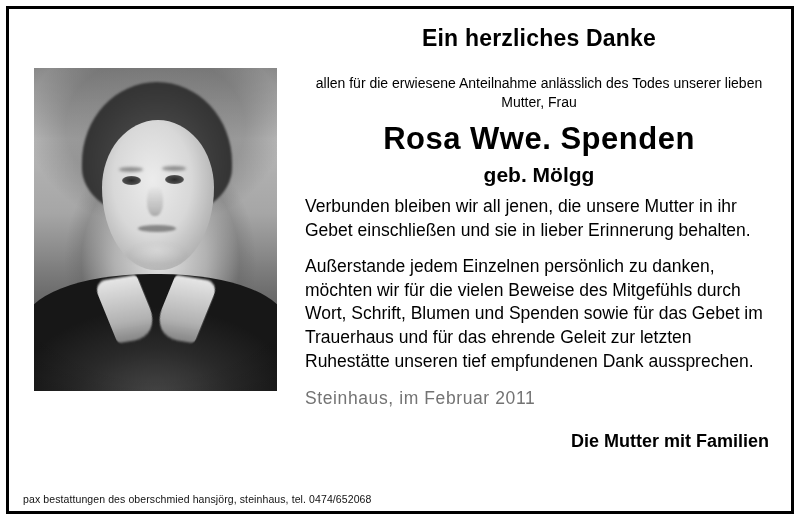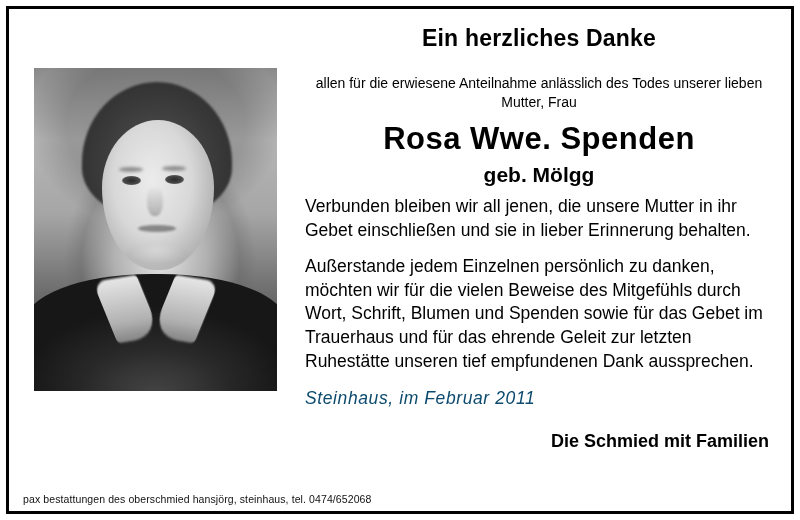--- a/index.html
+++ b/index.html
@@ -202,25 +202,24 @@
   }
   .para {
     font-size: 17.5px;
     color: #000;
     text-align: left;
     line-height: 1.36;
     margin: 0 0 12px 0;
   }
   .place-date {
     font-size: 17.5px;
-    color: #0c4a6e;
+    color: #737373;
     text-align: left;
     letter-spacing: 0.6px;
     margin: 14px 0 0 0;
-    font-style: italic;
   }
   .signoff {
     font-size: 18px;
     font-weight: bold;
     color: #000;
     text-align: right;
     margin: 22px 0 0 0;
     padding-right: 4px;
   }
 
@@ -262,19 +261,19 @@
     </div>
 
     <div class="text-col">
       <h1 class="headline">Ein herzliches Danke</h1>
       <p class="intro">allen für die erwiesene Anteilnahme anlässlich des Todes unserer lieben Mutter, Frau</p>
       <div class="name">Rosa Wwe. Spenden</div>
       <div class="maiden">geb. Mölgg</div>
       <p class="para">Verbunden bleiben wir all jenen, die unsere Mutter in ihr Gebet einschließen und sie in lieber Erinnerung behalten.</p>
       <p class="para">Außerstande jedem Einzelnen persönlich zu danken, möchten wir für die vielen Beweise des Mitgefühls durch Wort, Schrift, Blumen und Spenden sowie für das Gebet im Trauerhaus und für das ehrende Geleit zur letzten Ruhestätte unseren tief empfundenen Dank aussprechen.</p>
       <div class="place-date">Steinhaus, im Februar 2011</div>
-      <div class="signoff">Die Schmied mit Familien</div>
+      <div class="signoff">Die Mutter mit Familien</div>
     </div>
 
     <div class="footer">pax bestattungen des oberschmied hansjörg, steinhaus, tel. 0474/652068</div>
 
   </div>
 </div>
 
 </body></html>

